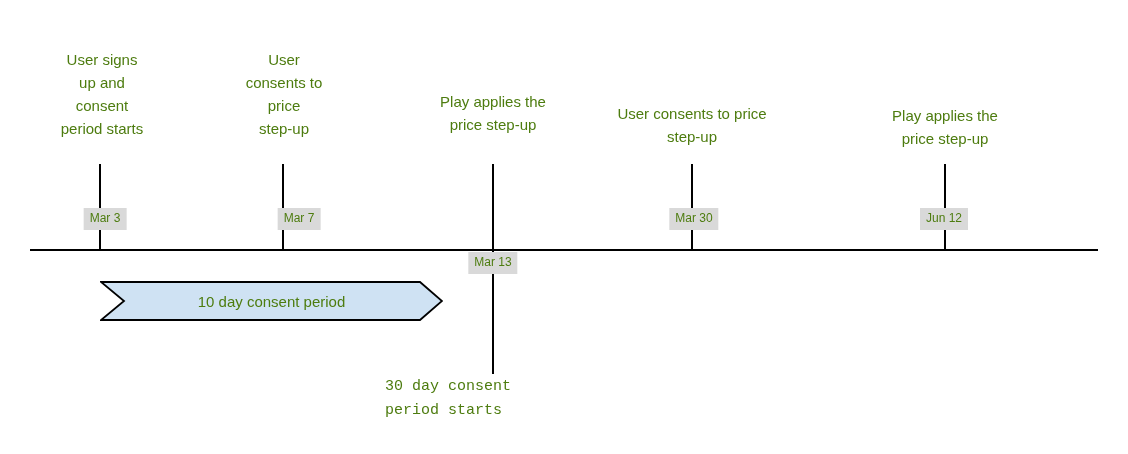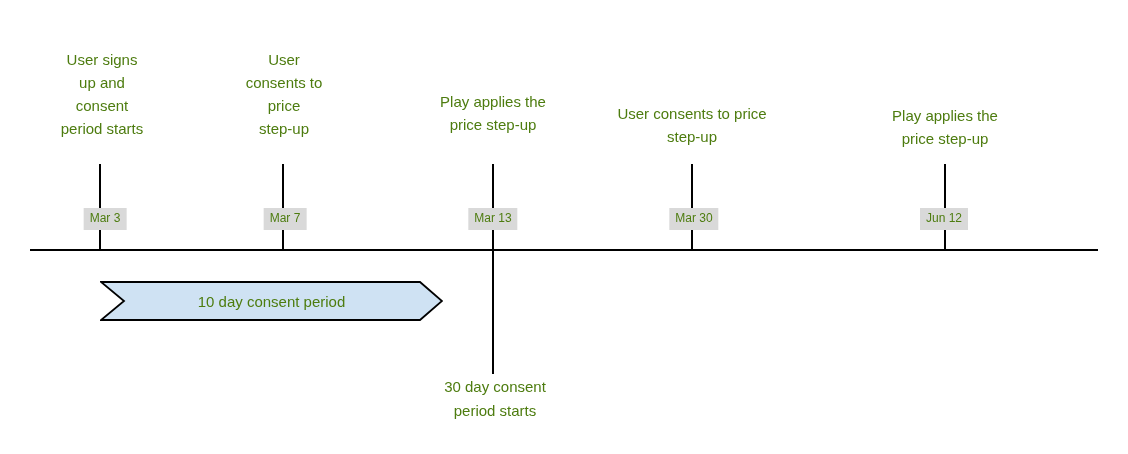--- a/index.html
+++ b/index.html
@@ -47,22 +47,22 @@
     top: 208px;
     background: #d9d9d9;
     padding: 2px 6px 3px 6px;
     font-size: 12px;
     line-height: 17px;
     white-space: nowrap;
   }
 
   
   #tick1 { left: 99px;  }  #lbl1 { left: 102px; top: 48px;  }  #date1 { left: 105px; }
-  #tick2 { left: 282px; }  #lbl2 { left: 284px; top: 48px;  }  #date2 { left: 285px; }
-  #tick3 { left: 492px; }  #lbl3 { left: 493px; top: 90px;  }  #date3 { left: 493px; }
+  #tick2 { left: 282px; }  #lbl2 { left: 284px; top: 48px;  }  #date2 { left: 299px; }
+  #tick3 { left: 492px; }  #lbl3 { left: 493px; top: 90px;  }  #date3 { left: 493px; margin-top: 44px; }
   #tick4 { left: 691px; }  #lbl4 { left: 692px; top: 102px; }  #date4 { left: 694px; }
   #tick5 { left: 944px; }  #lbl5 { left: 945px; top: 104px; }  #date5 { left: 944px; }
 
   
   .ribbon {
     position: absolute;
     top: 281px;
     height: 40px;
   }
   #ribbon1 { left: 100px; width: 343px; }
@@ -77,25 +77,26 @@
     justify-content: center;
     font-size: 15px;
   }
 
   
   .annotation {
     position: absolute;
     left: 495px;
     top: 375px;
     transform: translateX(-50%);
-    text-align: center;
+    text-align: left;
     font-size: 15px;
     line-height: 24px;
     white-space: pre-line;
     width: 220px;
+    font-family: Liberation Mono, monospace;
   }
 </style>
 </head>
 <body>
 
 <div class="canvas">
 
   <div class="m-label" id="lbl1">User signs
 up and
 consent

